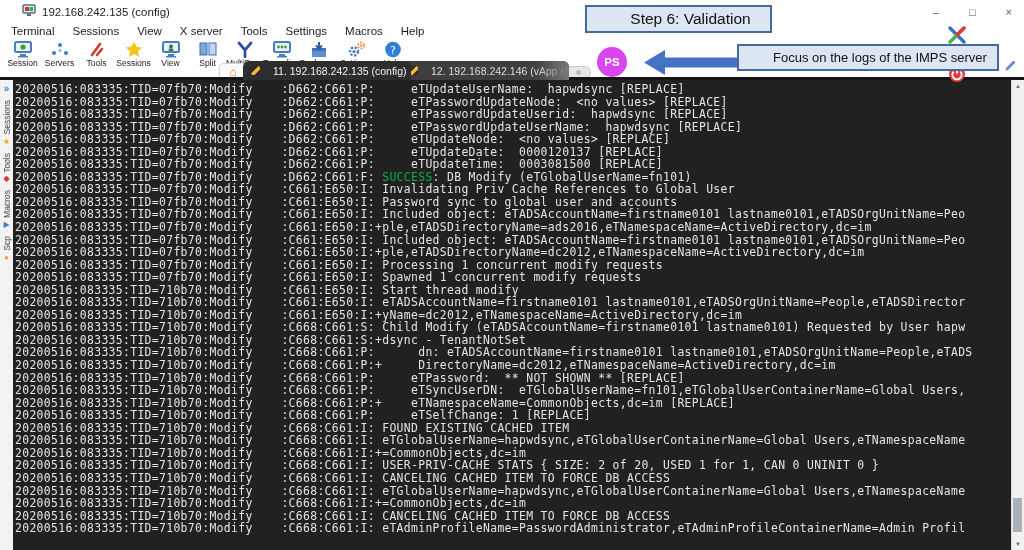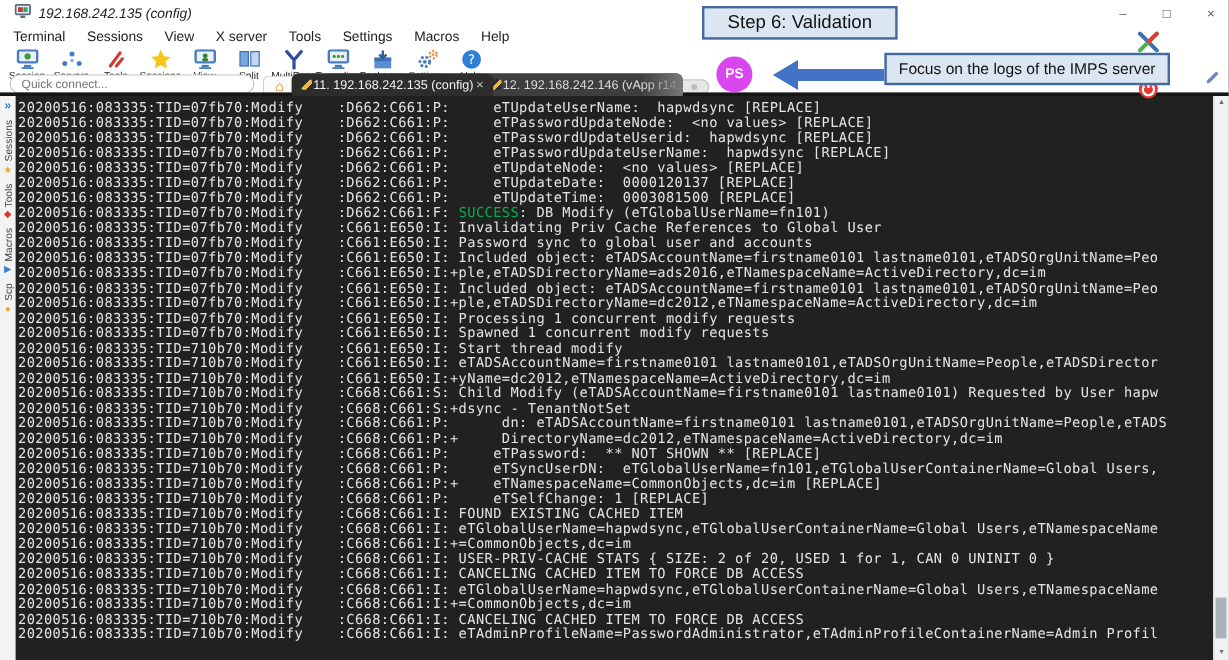--- a/index.html
+++ b/index.html
@@ -1,19 +1,19 @@
 <!DOCTYPE html>
 <html><head>
 <meta charset="utf-8">
 <style>
   html,body{margin:0;padding:0;}
   body{width:1024px;height:550px;position:relative;overflow:hidden;background:#fff;
        font-family:"Liberation Sans",sans-serif;outline:1px solid #8a8a8a;}
   
-  .titlebar{height:20px;display:flex;align-items:center;padding:2px 6px 0 12px;font-style:italic;}
+  .titlebar{height:20px;display:flex;align-items:center;padding:2px 6px 0 22px;}
   .apptitle{font-size:11.5px;color:#1c1c1c;margin-left:6px;}
   .wctrl{margin-left:auto;display:flex;gap:30px;padding-right:6px;color:#555;font-size:11px;}
   .wctrl span{cursor:default;line-height:12px;}
   
   .menubar{display:flex;padding:1px 0 1px 2px;text-align:right;}
   .menu-item{font-size:11.5px;color:#1c1c1c;padding:2px 9px;}
   
   .toolbar{display:flex;align-items:flex-start;padding:1px 0 0 4px;height:26px;}
   .tbtn{width:37px;display:flex;flex-direction:column;align-items:center;}
   .tbtn .ic{height:17px;display:flex;align-items:flex-end;justify-content:center;}
@@ -21,21 +21,21 @@
   .toolbar-right{position:absolute;left:938px;top:27px;display:flex;gap:12px;z-index:5;flex-direction:column;}
   
   .connectrow{position:absolute;left:0;top:61px;width:1024px;height:19px;}
   .quick{position:absolute;left:8px;top:1px;width:184px;height:12px;border:1px solid #c6c6c6;
          border-radius:8px;font-size:10px;padding:1px 9px;color:#666;outline:none;
          font-family:"Liberation Sans",sans-serif;}
   .hometab{position:absolute;left:219px;top:2px;width:26px;height:17px;background:#fbfbfb;
            border:1px solid #d2d2d2;border-bottom:none;border-radius:5px 5px 0 0;
            text-align:center;font-size:12px;color:#e0761a;line-height:16px;}
   .tab{position:absolute;top:0;height:19px;border-radius:6px 6px 0 0;display:flex;
-       align-items:center;gap:1px;padding:0 8px;font-size:10.5px;white-space:nowrap;overflow:hidden;}
+       align-items:center;gap:13px;padding:0 8px;font-size:10.5px;white-space:nowrap;overflow:hidden;}
   .tab.active{left:243px;width:152px;background:#2d2d2d;color:#f2f2f2;z-index:3;}
   .tab.inactive{left:401px;width:152px;background:#3e3e3e;color:#dcdcdc;z-index:2;}
   .tab .tabic{width:9px;height:9px;border-radius:2px;flex:0 0 auto;
        background:linear-gradient(135deg,#2b2b2b 42%,#f2b632 42% 68%,#2b2b2b 68%);}
   .tab .x{margin-left:auto;color:#c9c9c9;font-size:11px;}
   .tab.inactive::after{content:"";position:absolute;right:0;top:0;bottom:0;width:36px;
        background:linear-gradient(90deg,rgba(62,62,62,0),#787878);}
   .newtab{position:absolute;left:565px;top:5px;width:24px;height:11px;background:#e6e6e6;
           border:1px solid #c8c8c8;border-radius:6px;display:flex;align-items:center;justify-content:center;}
   .newtab i{width:5px;height:5px;border-radius:50%;background:#bdbdbd;}
@@ -52,21 +52,21 @@
         letter-spacing:.03em;}
   .term-line{height:12.55px;}
   .ok{color:#00b050;margin-top:12px;}
   .sbar{width:12px;background:#f1f1f1;border-left:1px solid #dcdcdc;position:relative;
         color:#707070;flex:0 0 auto;}
   .sarrow{position:absolute;left:0;width:100%;text-align:center;font-size:6px;line-height:12px;}
   .sarrow.up{top:0;} .sarrow.dn{bottom:0;}
   .thumb{position:absolute;left:1px;width:9px;top:418px;height:34px;background:#a9b1b9;}
   
   .annbox{position:absolute;background:#dce6f2;border:2px solid #44699d;color:#111;
-          display:flex;align-items:center;justify-content:center;z-index:40;}
+          display:flex;align-items:center;justify-content:center;z-index:40;padding-left:24px;}
   .stepbox{left:585px;top:5px;width:159px;height:24px;font-size:15.5px;}
   .notebox{left:737px;top:44px;width:234px;height:23px;font-size:13px;}
   .arrow{position:absolute;left:644px;top:50px;z-index:39;}
   .avatar{position:absolute;left:597px;top:47px;width:30px;height:30px;border-radius:50%;
           background:#d946ef;color:#fff;font-weight:bold;font-size:11.5px;display:flex;
           align-items:center;justify-content:center;z-index:38;}
   .pencil{position:absolute;left:1004px;top:58px;z-index:10;}
 </style>
 </head>
 <body>
@@ -233,21 +233,20 @@
           <circle cx="10" cy="9" r="8" fill="#e53935"></circle>
           <path d="M10 4.2v4.2" stroke="#fff" stroke-width="2"></path>
           <path d="M6.6 6.6a4.6 4.6 0 1 0 6.8 0" fill="none" stroke="#fff" stroke-width="2"></path>
         </svg>
       </span>
       <span class="lbl">Exit</span>
     </div>
   </div>
 
 <div class="connectrow">
-  <input class="quick" placeholder="Quick connect..." style="">
   <div class="hometab">
     <span>⌂</span>
   </div>
   <div id="tabs">
       <div class="tab active">
         <span class="tabic"></span>
         <span>11. 192.168.242.135 (config)</span>
         <span class="x">×</span>
       </div>
       <div class="tab inactive">

